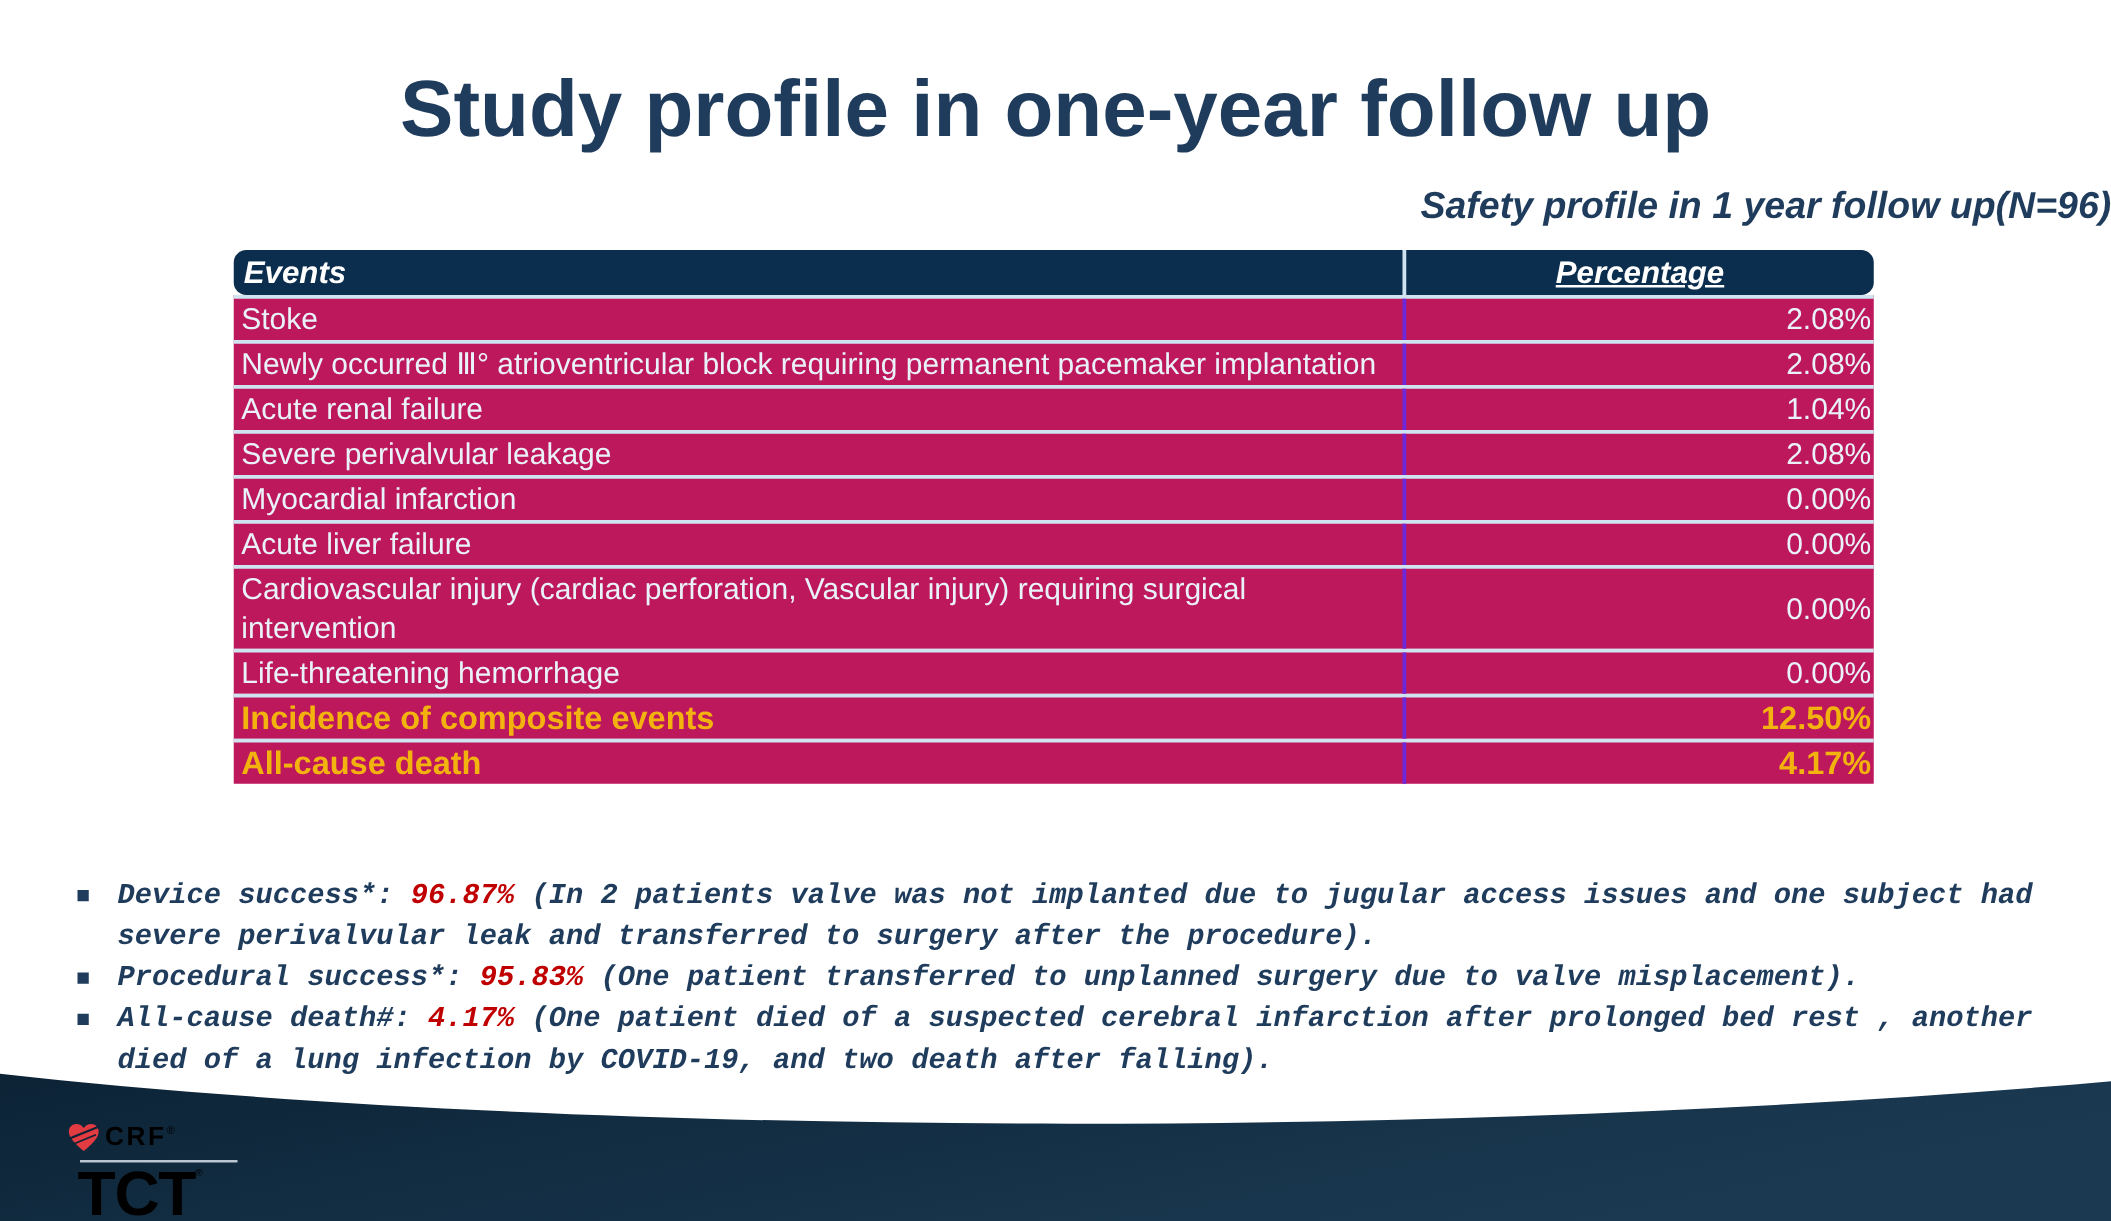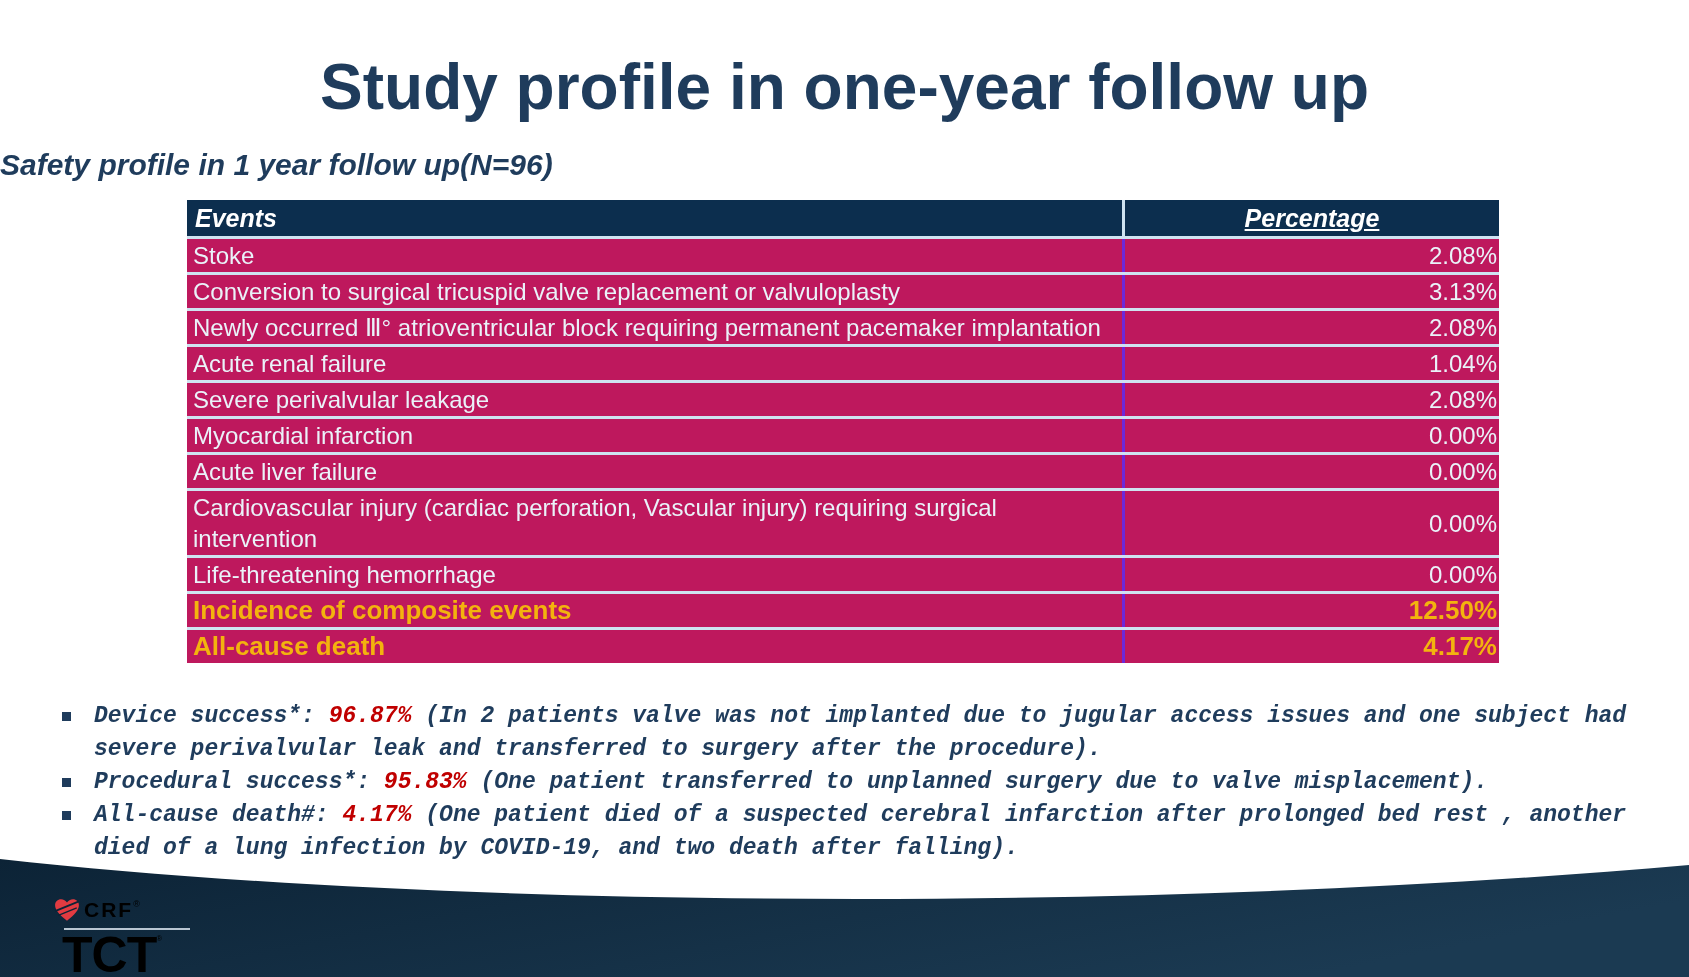--- a/index.html
+++ b/index.html
@@ -16,21 +16,21 @@
     margin: 0;
     padding-top: 50px;
     text-align: center;
     font-size: 64px;
     font-weight: bold;
     color: #1f3c5c;
   }
   .subtitle {
     margin: 0;
     padding-top: 24px;
-    text-align: left;
+    text-align: right;
     font-size: 30px;
     font-weight: bold;
     font-style: italic;
     color: #1f3c5c;
   }
   
   .tbl {
     position: absolute;
     left: 187px;
     top: 200px;
@@ -38,20 +38,21 @@
   }
   .thead {
     display: flex;
     background: #0c2e4e;
     color: #ffffff;
     font-style: italic;
     font-weight: bold;
     font-size: 25px;
     min-height: 36px;
     align-items: center;
+    border-radius: 10px;
   }
   .th.events { flex: 1; padding: 3px 8px; text-align: left; }
   .th.pct {
     width: 377px; flex: none;
     align-self: stretch;
     display: flex; align-items: center; justify-content: center;
     border-left: 3px solid #cfe3f1;
     text-decoration: underline;
   }
   .tr {
@@ -123,24 +124,20 @@
     <div class="thead">
       <div class="th events">Events</div>
       <div class="th pct">Percentage</div>
     </div>
     <div id="rows">
         <div class="tr">
           <div class="td event">Stoke</div>
           <div class="td pct">2.08%</div>
         </div>
         <div class="tr">
-          <div class="td event">Conversion to surgical tricuspid valve replacement or valvuloplasty</div>
-          <div class="td pct">3.13%</div>
-        </div>
-        <div class="tr">
           <div class="td event">Newly occurred Ⅲ° atrioventricular block requiring permanent pacemaker implantation</div>
           <div class="td pct">2.08%</div>
         </div>
         <div class="tr">
           <div class="td event">Acute renal failure</div>
           <div class="td pct">1.04%</div>
         </div>
         <div class="tr">
           <div class="td event">Severe perivalvular leakage</div>
           <div class="td pct">2.08%</div>

